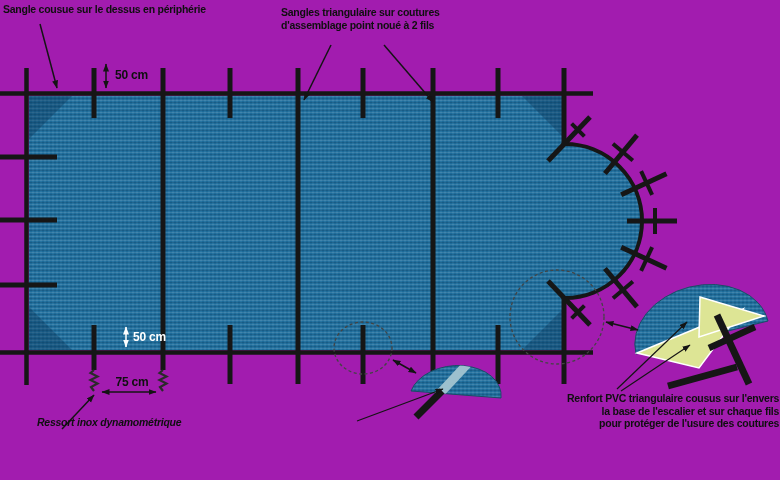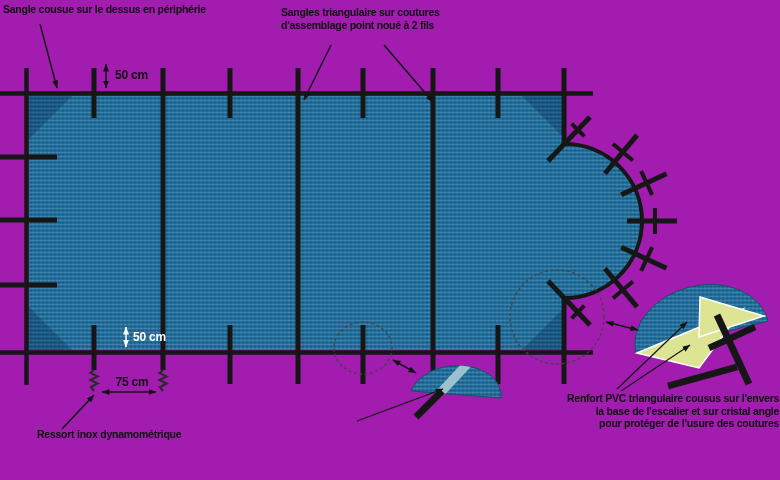--- a/index.html
+++ b/index.html
@@ -166,24 +166,24 @@
     <span class="ln">Sangles triangulaire sur coutures</span>
     <span class="ln">d'assemblage point noué à 2 fils</span>
   </div>
 
   <div class="dim" style="left:115px;top:68px;">50 cm</div>
 
   <div class="dim white" style="left:133px;top:330px;">50 cm</div>
 
   <div class="dim" style="left:104px;top:375px;width:56px;text-align:center;">75 cm</div>
 
-  <div class="note" style="left:37px;top:428px;">
+  <div class="note" style="left:37px;top:416px;font-style:italic;">
     <span class="ln">Ressort inox dynamométrique</span>
   </div>
 
 
   <div class="note" style="left:567px;top:392px;text-align:right;">
     <span class="ln">Renfort PVC triangulaire cousus sur l'envers</span>
-    <span class="ln">la base de l'escalier et sur cristal angle</span>
+    <span class="ln">la base de l'escalier et sur chaque fils</span>
     <span class="ln">pour protéger de l'usure des coutures</span>
   </div>
 
 </div>
 
 </body></html>

